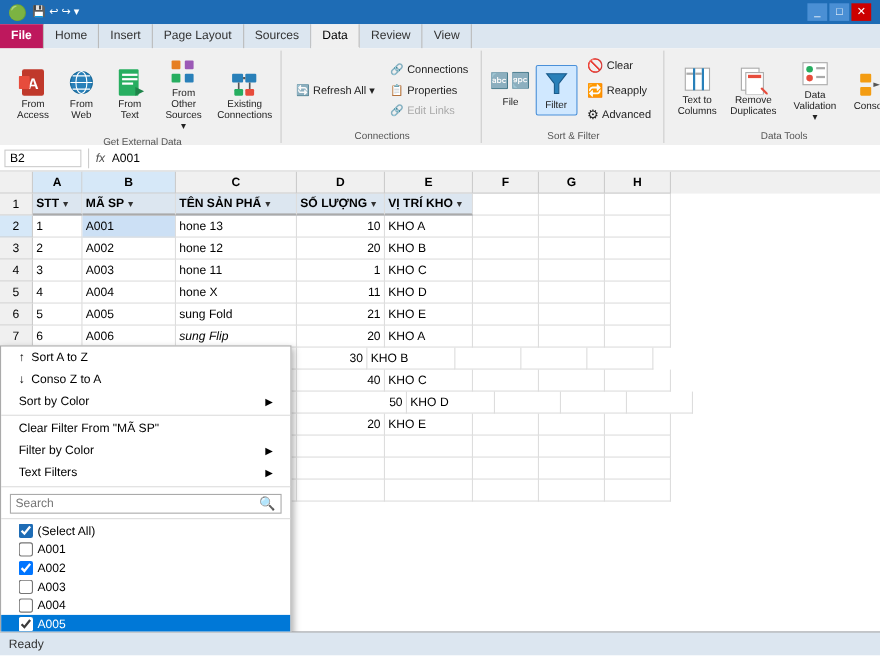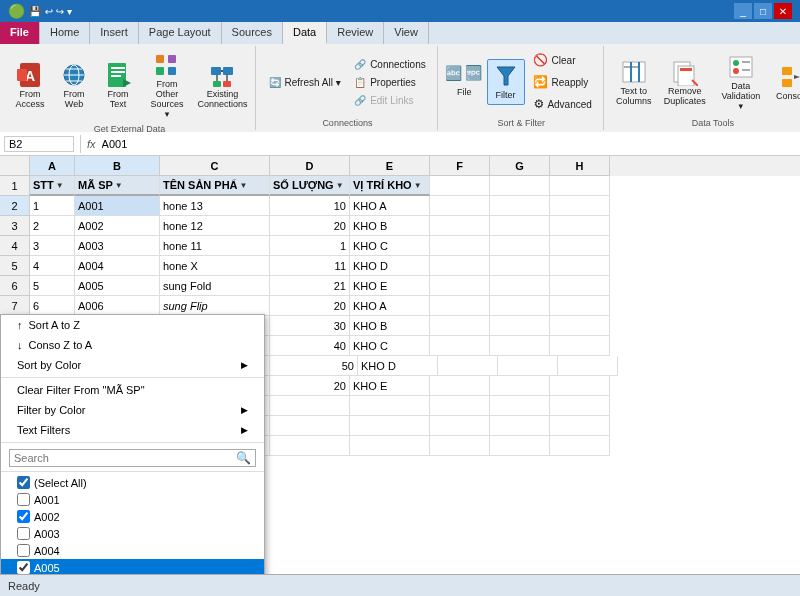--- a/index.html
+++ b/index.html
@@ -596,21 +596,21 @@
         <div class="cell" style="width:80px;">KHO A</div>
         <div class="cell" style="width:60px;"></div>
         <div class="cell" style="width:60px;"></div>
         <div class="cell" style="width:60px;"></div>
       </div>
       <div class="sheet-row">
         <div class="row-header">8</div>
         <div class="cell" style="width:45px;">7</div>
         <div class="cell" style="width:85px;">A007</div>
         <div class="cell" style="width:110px;">Vivo</div>
-        <div class="cell" style="width:80px;justify-content:flex-end;">30</div>
+        <div class="cell" style="width:64px;justify-content:flex-end;">30</div>
         <div class="cell" style="width:80px;">KHO B</div>
         <div class="cell" style="width:60px;"></div>
         <div class="cell" style="width:60px;"></div>
         <div class="cell" style="width:60px;"></div>
       </div>
       <div class="sheet-row">
         <div class="row-header">9</div>
         <div class="cell" style="width:45px;">8</div>
         <div class="cell" style="width:85px;">A008</div>
         <div class="cell" style="width:110px;">Oppo</div>
@@ -618,21 +618,21 @@
         <div class="cell" style="width:80px;">KHO C</div>
         <div class="cell" style="width:60px;"></div>
         <div class="cell" style="width:60px;"></div>
         <div class="cell" style="width:60px;"></div>
       </div>
       <div class="sheet-row">
         <div class="row-header">10</div>
         <div class="cell" style="width:45px;">9</div>
         <div class="cell" style="width:85px;">A009</div>
         <div class="cell" style="width:110px;">top HP</div>
-        <div class="cell" style="width:88px;justify-content:flex-end;">50</div>
+        <div class="cell" style="width:100px;justify-content:flex-end;">50</div>
         <div class="cell" style="width:80px;">KHO D</div>
         <div class="cell" style="width:60px;"></div>
         <div class="cell" style="width:60px;"></div>
         <div class="cell" style="width:60px;"></div>
       </div>
       <div class="sheet-row">
         <div class="row-header">11</div>
         <div class="cell" style="width:45px;">10</div>
         <div class="cell" style="width:85px;">A010</div>
         <div class="cell" style="width:110px;">acBook</div>

